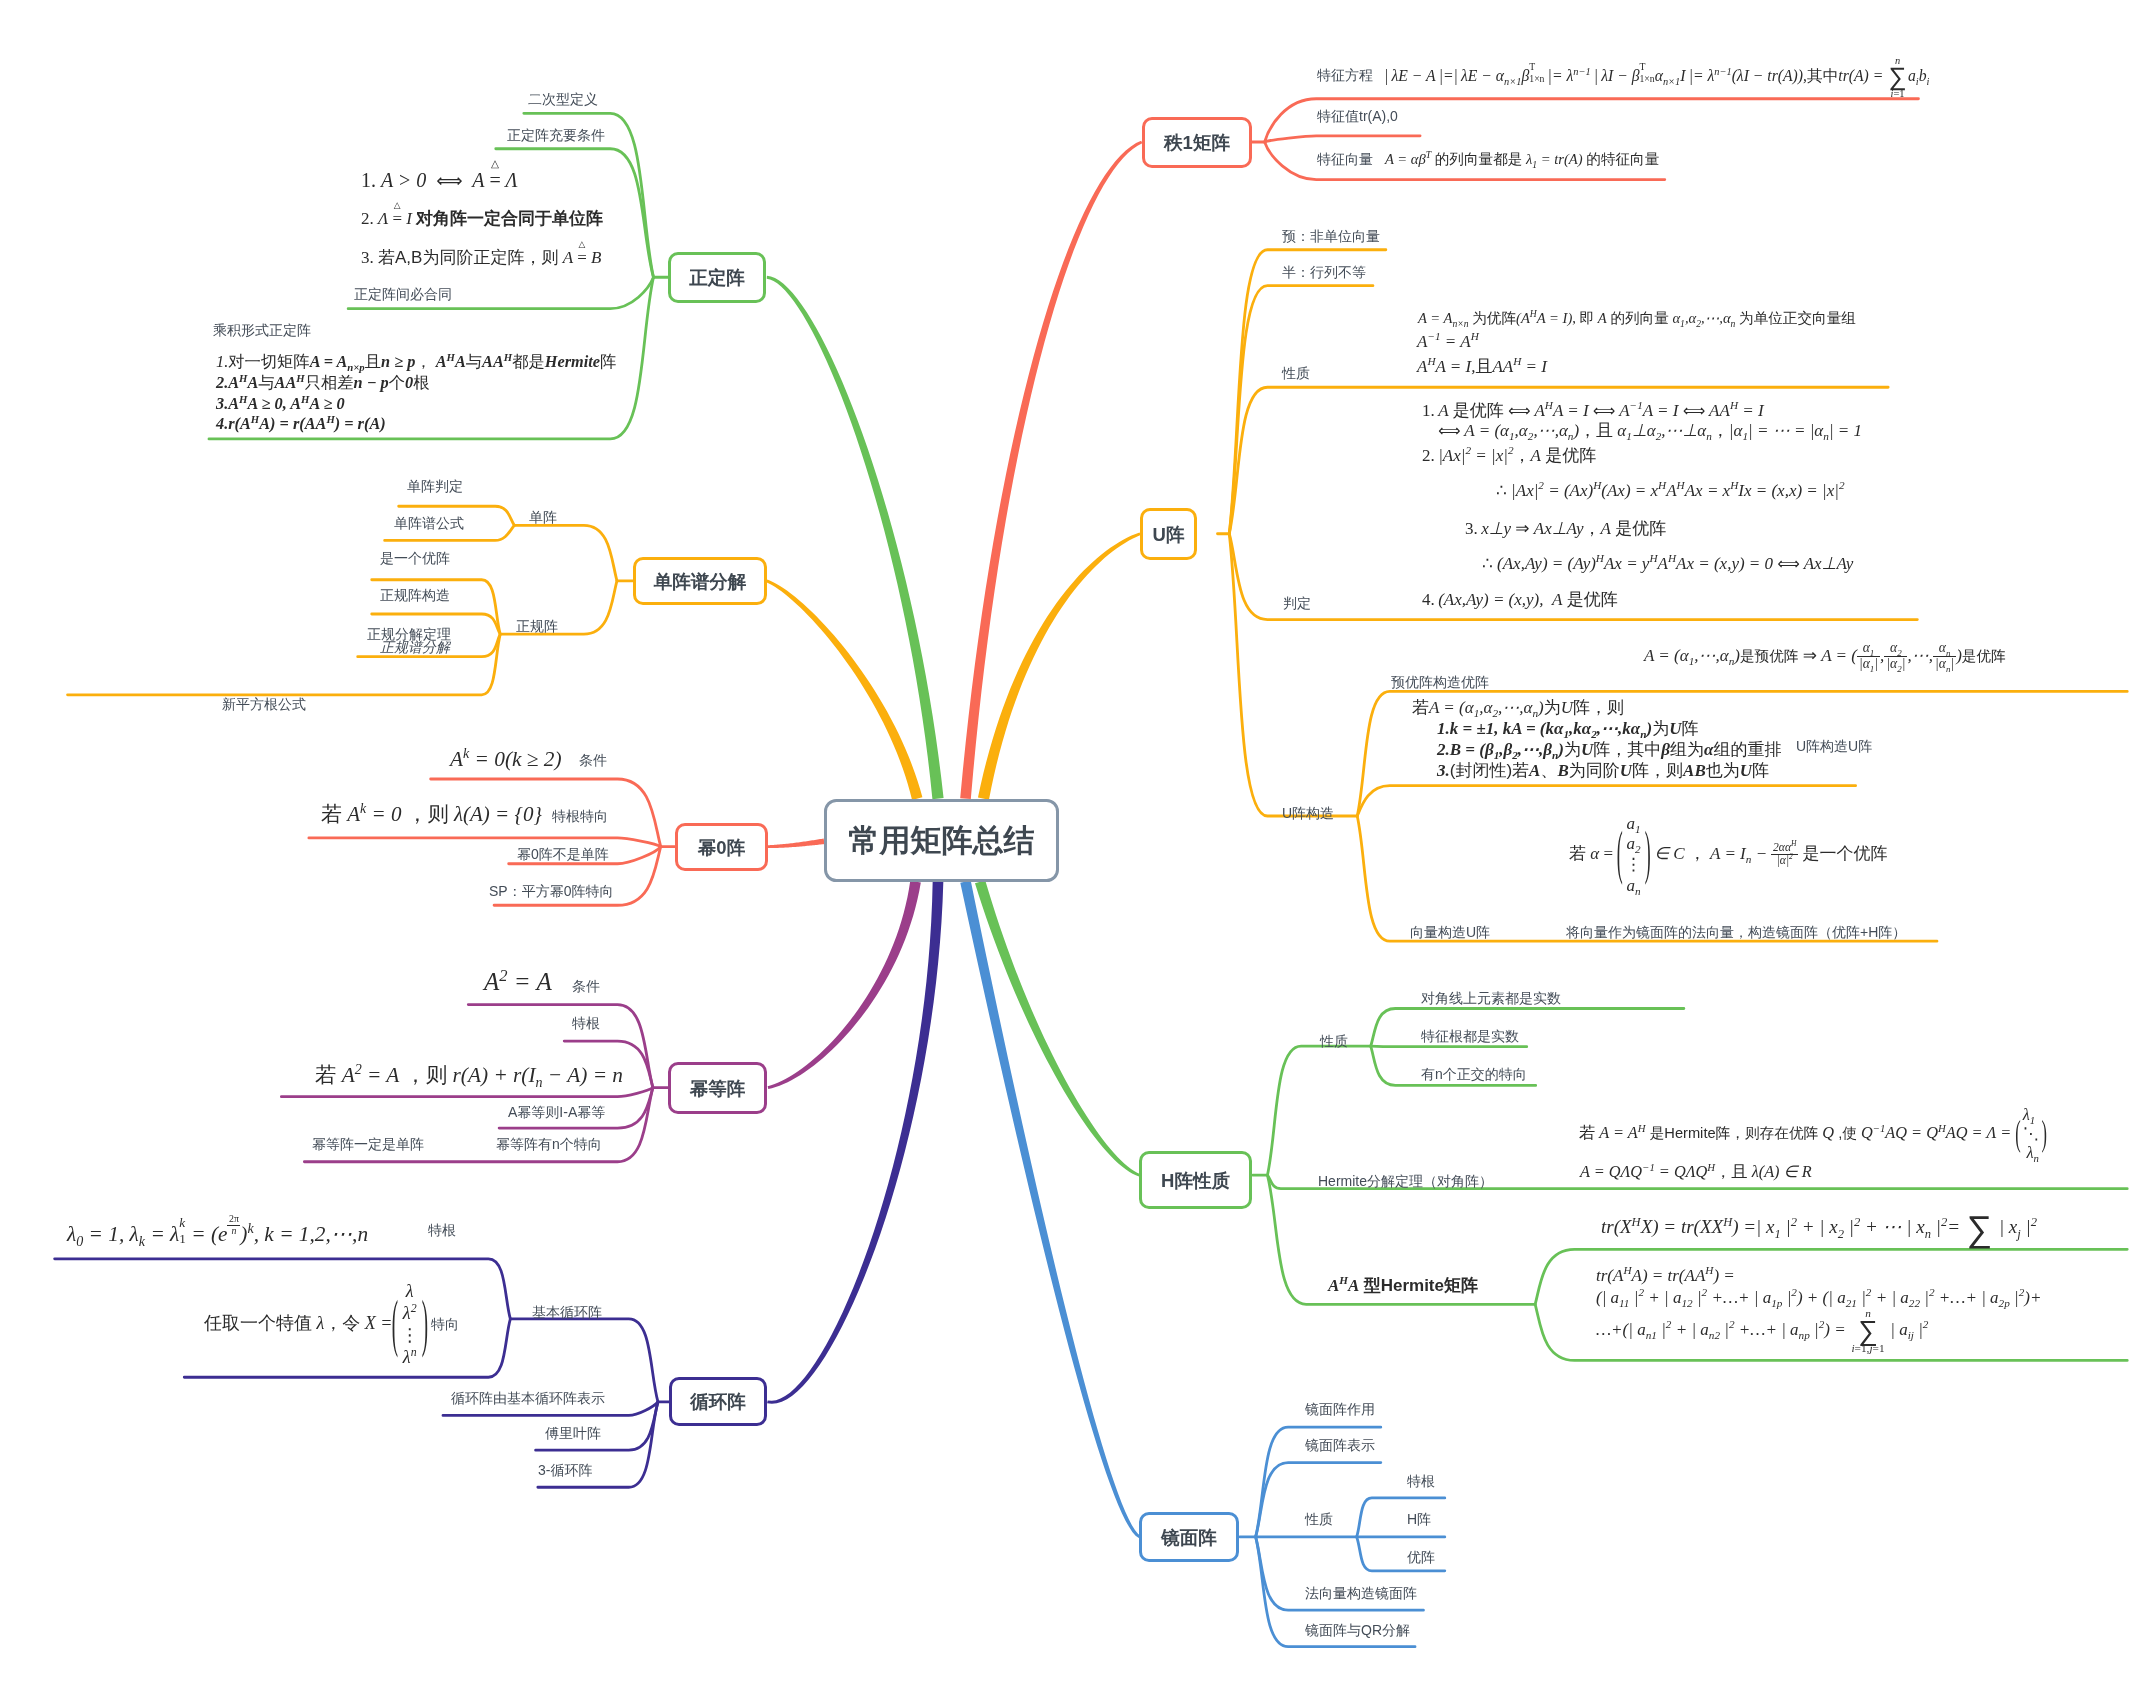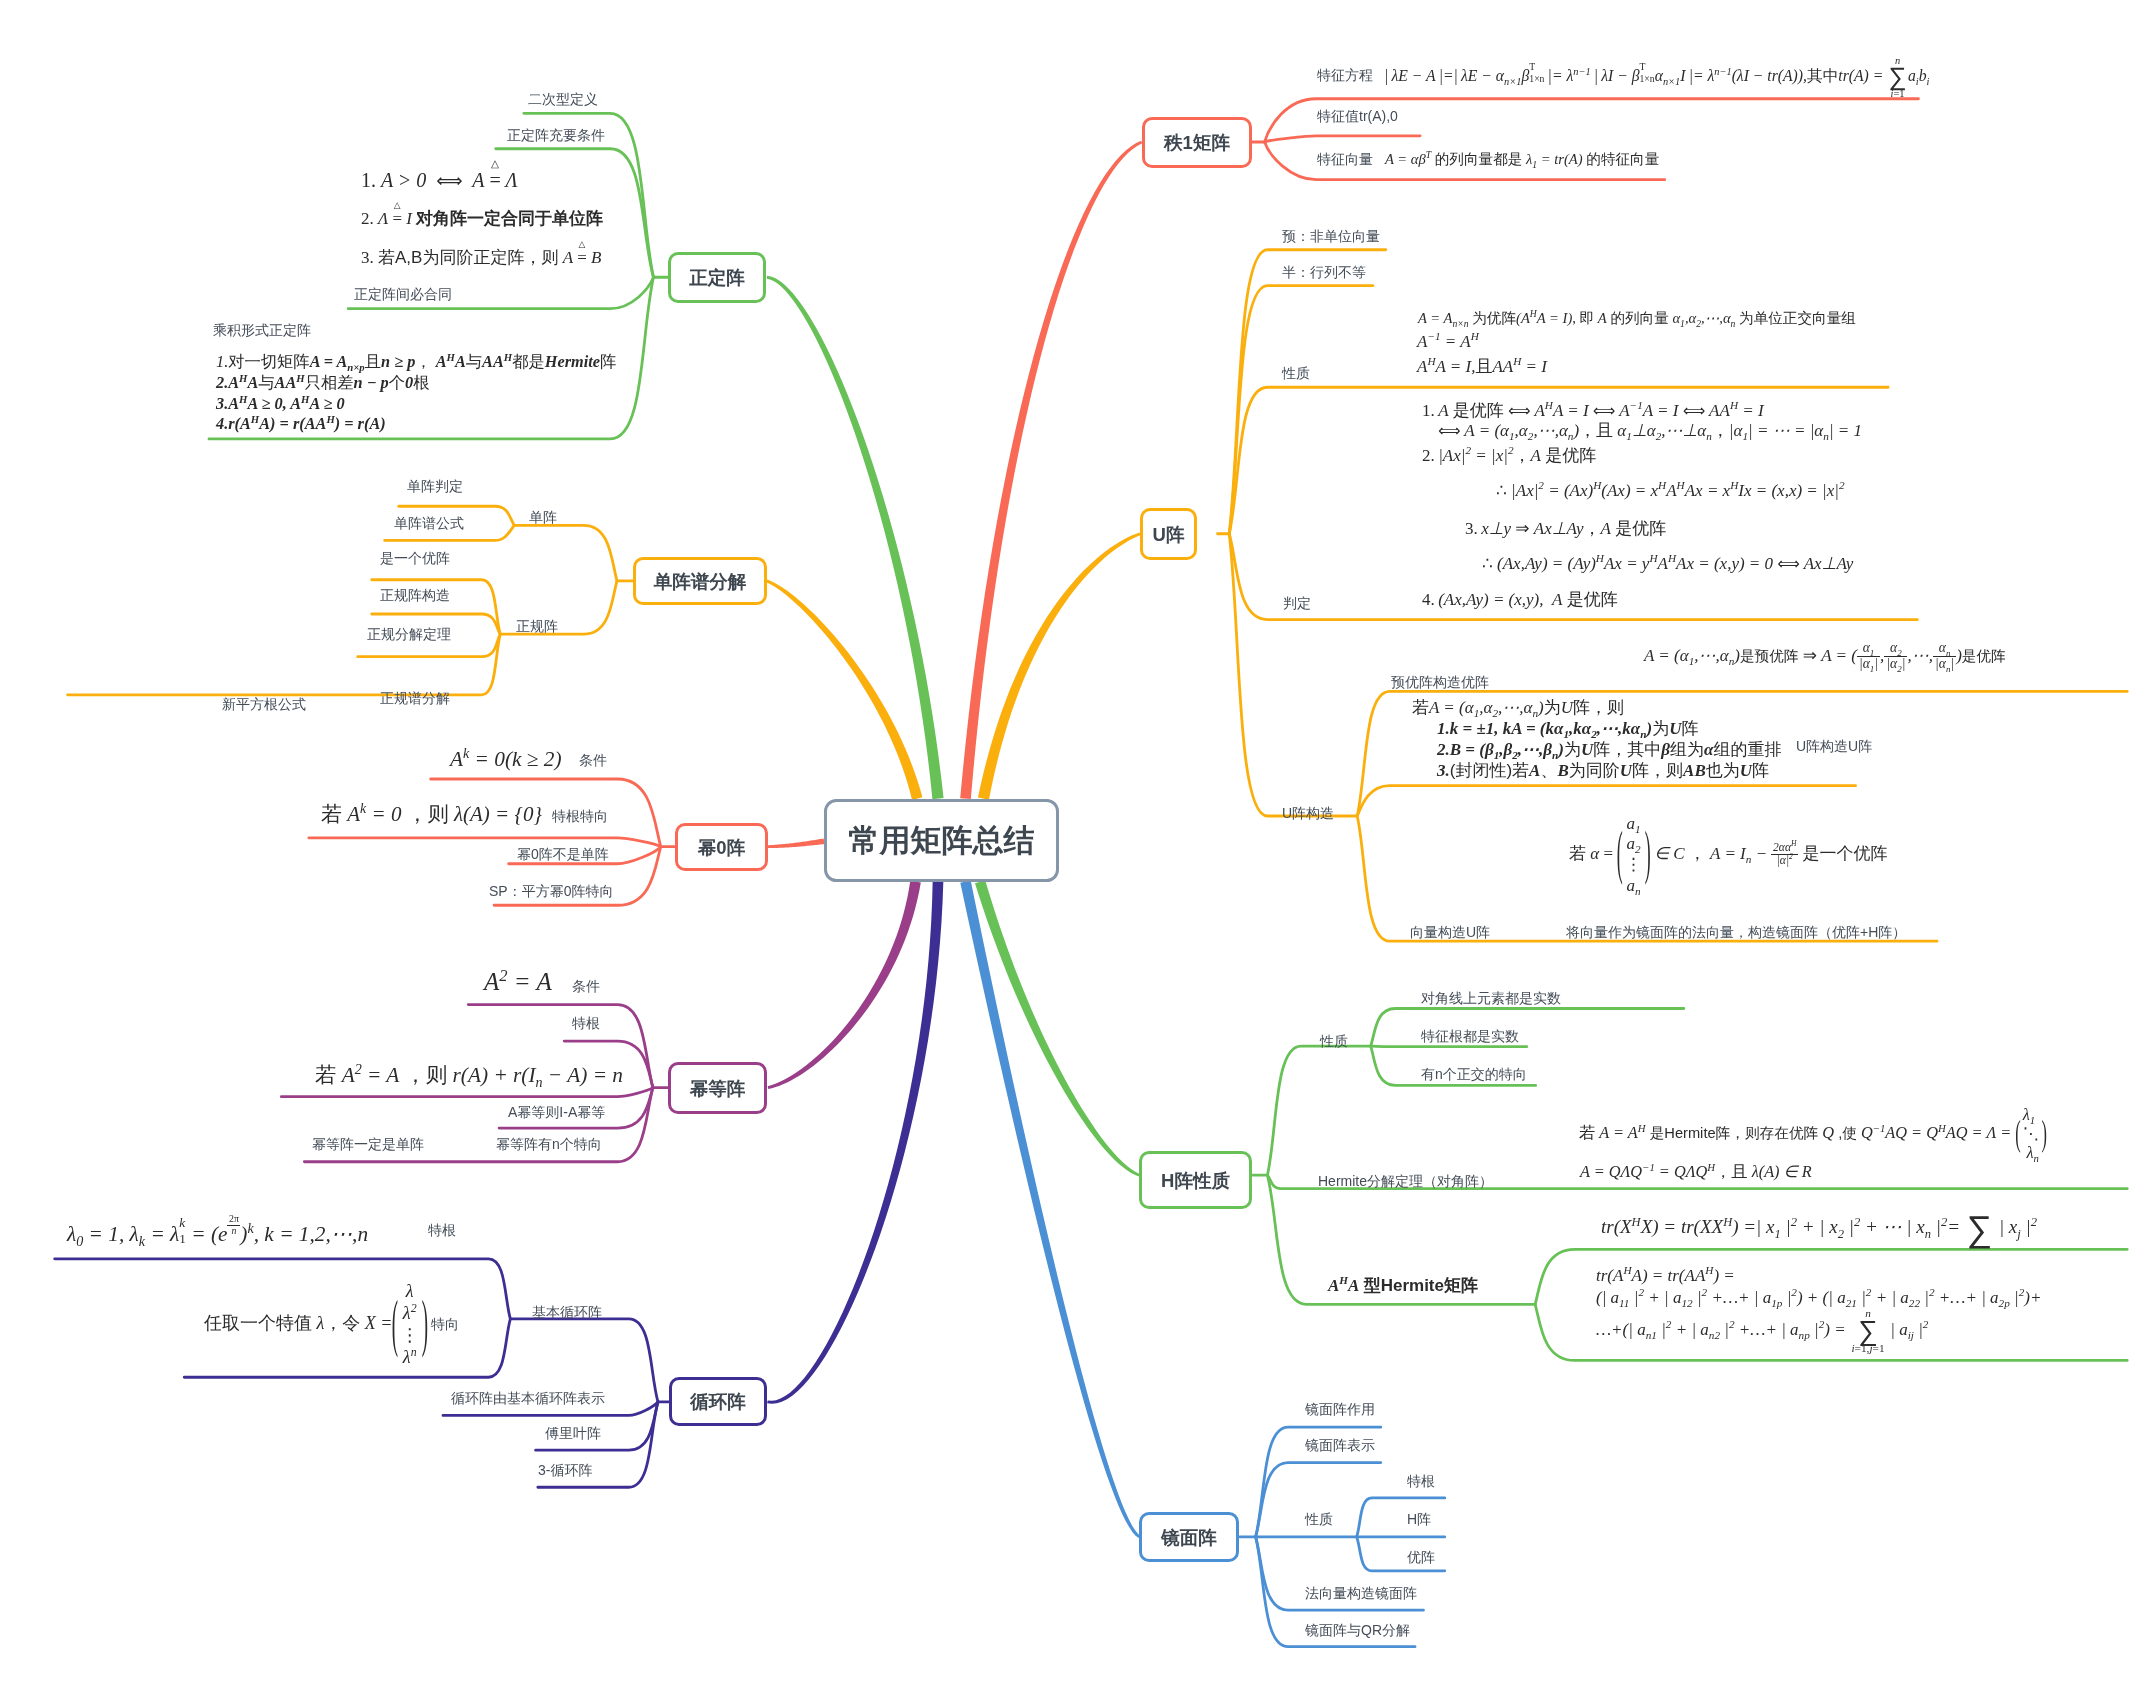--- a/index.html
+++ b/index.html
@@ -226,21 +226,21 @@
     <div class="m" style="left: 216px; top: 371px; font-size: 16.3px;" aria-label="2.A^H A与AA^H只相差n − p个0根"><i class="bm">2.A<sup>H</sup>A</i><span class="cn">与</span><i class="bm">AA<sup>H</sup></i><span class="cn">只相差</span><i class="bm">n − p</i><span class="cn">个</span><i class="bm">0</i><span class="cn">根</span></div>
     <div class="m" style="left: 216px; top: 392px; font-size: 16.3px;" aria-label="3.A^H A ≥ 0, A^H A ≥ 0"><i class="bm">3.A<sup>H</sup>A ≥ 0, A<sup>H</sup>A ≥ 0</i></div>
     <div class="m" style="left: 216px; top: 412px; font-size: 16.3px;" aria-label="4.r(A^H A) = r(AA^H) = r(A)"><i class="bm">4.r(A<sup>H</sup>A) = r(AA<sup>H</sup>) = r(A)</i></div>
     <div class="lbl" style="left:529px;top:508px;" aria-label="单阵">单阵</div>
     <div class="lbl" style="left:407px;top:477px;" aria-label="单阵判定">单阵判定</div>
     <div class="lbl" style="left:394px;top:514px;text-align:center;" aria-label="单阵谱公式">单阵谱公式</div>
     <div class="lbl" style="left:516px;top:617px;" aria-label="正规阵">正规阵</div>
     <div class="lbl" style="left:380px;top:549px;" aria-label="常见正规阵">是一个优阵</div>
     <div class="lbl" style="left:380px;top:586px;" aria-label="正规阵构造">正规阵构造</div>
     <div class="lbl" style="left:367px;top:625px;" aria-label="正规分解定理">正规分解定理</div>
-    <div class="lbl" style="left:380px;top:689px;" aria-label="正规谱分解">正规谱分解</div>
+    <div class="lbl" style="left:380px;top:638px;font-style:italic;" aria-label="正规谱分解">正规谱分解</div>
     <div class="lbl" style="left:222px;top:695px;" aria-label="新平方根公式">新平方根公式</div>
     <div class="m" style="left:450px;top:744px;font-size:21.3px;" aria-label="A^k = 0(k ≥ 2)"><i>A<sup>k</sup> = 0(k ≥ 2)</i></div>
     <div class="lbl" style="left:579px;top:751px;" aria-label="条件">条件</div>
     <div class="m" style="left:321px;top:799px;font-size:21px;" aria-label="若 A^k = 0，则 λ(A) = {0}"><span class="cn">若</span> <i>A<sup>k</sup> = 0</i> ，<span class="cn">则</span> <i>λ(A) = {0}</i></div>
     <div class="lbl" style="left:552px;top:807px;" aria-label="特根特向">特根特向</div>
     <div class="lbl" style="left:517px;top:845px;" aria-label="幂0阵不是单阵">幂0阵不是单阵</div>
     <div class="lbl" style="left:489px;top:882px;" aria-label="SP：平方幂0阵特向">SP：平方幂0阵特向</div>
     <div class="m" style="left:484px;top:964px;font-size:25px;" aria-label="A² = A"><i>A<sup>2</sup> = A</i></div>
     <div class="lbl" style="left:572px;top:977px;" aria-label="条件">条件</div>
     <div class="lbl" style="left:572px;top:1014px;" aria-label="特根">特根</div>

